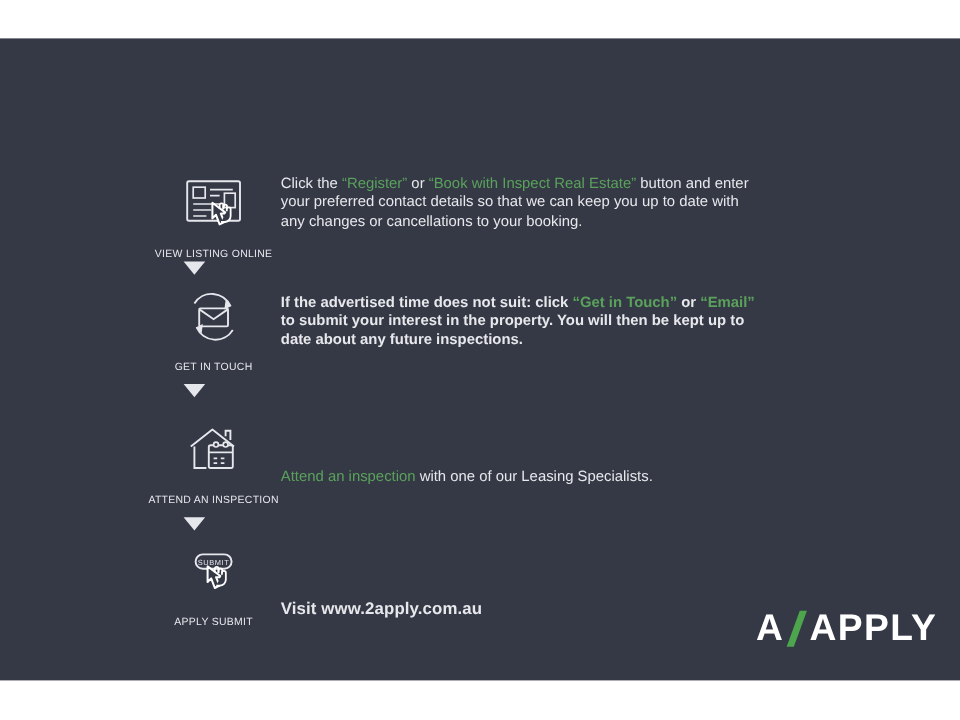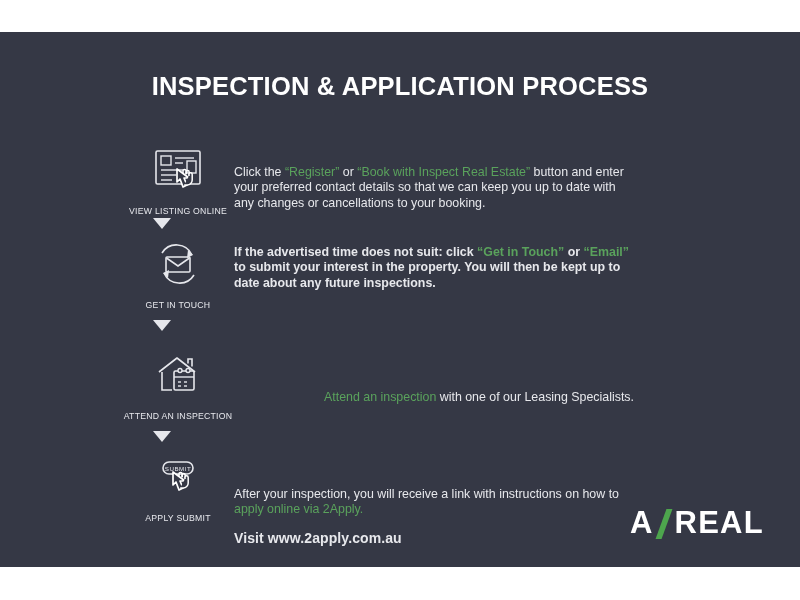--- a/index.html
+++ b/index.html
@@ -122,21 +122,20 @@
     height: 30px;
     background: #4da54d;
     transform: skewX(-20deg);
   }
 </style>
 </head>
 <body>
 
 <div id="slide">
 
-  <div id="title">INSPECTION &amp; APPLICATION PROCESS</div>
 
   <div class="step" style="top:113px;">
     <div class="step-icon-col">
       <div class="icon-wrap">
         <svg width="56" height="48" viewBox="0 0 56 48" fill="none">
           <rect x="6" y="4" width="44" height="33" rx="1.5" stroke="#e6e7ec" stroke-width="1.6"></rect>
           <rect x="11" y="9" width="10" height="9" stroke="#e6e7ec" stroke-width="1.4"></rect>
           <rect x="37" y="14" width="9" height="12" stroke="#e6e7ec" stroke-width="1.4"></rect>
           <line x1="25" y1="11" x2="44" y2="11" stroke="#e6e7ec" stroke-width="1.4"></line>
           <line x1="25" y1="16" x2="33" y2="16" stroke="#e6e7ec" stroke-width="1.4"></line>
@@ -144,21 +143,21 @@
           <line x1="11" y1="28" x2="26" y2="28" stroke="#e6e7ec" stroke-width="1.4"></line>
           <line x1="11" y1="33" x2="22" y2="33" stroke="#e6e7ec" stroke-width="1.4"></line>
           <path d="M27 22 v13 l3 -3 l3 8 l4 -2 l-3 -7 h5 z" fill="#353845" stroke="#ffffff" stroke-width="1.7" stroke-linejoin="round"></path>
           <path d="M33 27 v-3 a1.6 1.6 0 0 1 3.2 0 v3" stroke="#ffffff" stroke-width="1.5" fill="none"></path>
           <path d="M36 27.5 v-2.3 a1.6 1.6 0 0 1 3.2 0 v3.4" stroke="#ffffff" stroke-width="1.5" fill="none"></path>
           <path d="M39 29 v-1.6 a1.6 1.6 0 0 1 3.2 0 v5.6 a5 5 0 0 1 -5 5 h-3" stroke="#ffffff" stroke-width="1.5" fill="#353845"></path>
         </svg>
       </div>
       <div class="step-label">VIEW LISTING ONLINE</div>
     </div>
-    <div class="step-body" style="top:20px;">
+    <div class="step-body" style="top:1px;">
       <span>Click the </span><span class="green">“Register”</span><span> or </span><span class="green">“Book with Inspect Real Estate”</span><span> button and enter your preferred contact details so that we can keep you up to date with any changes or cancellations to your booking.</span>
     </div>
   </div>
 
   <div class="connector" style="top:186px;">
       <i></i>
     </div>
 
   <div class="step" style="top:207px;">
     <div class="step-icon-col">
@@ -195,21 +194,21 @@
           <circle cx="30" cy="18.5" r="2" fill="#353845" stroke="#e6e7ec" stroke-width="1.4"></circle>
           <circle cx="38" cy="18.5" r="2" fill="#353845" stroke="#e6e7ec" stroke-width="1.4"></circle>
           <line x1="28" y1="30" x2="31" y2="30" stroke="#e6e7ec" stroke-width="1.4"></line>
           <line x1="34" y1="30" x2="37" y2="30" stroke="#e6e7ec" stroke-width="1.4"></line>
           <line x1="28" y1="34" x2="31" y2="34" stroke="#e6e7ec" stroke-width="1.4"></line>
           <line x1="34" y1="34" x2="37" y2="34" stroke="#e6e7ec" stroke-width="1.4"></line>
         </svg>
       </div>
       <div class="step-label">ATTEND AN INSPECTION</div>
     </div>
-    <div class="step-body" style="top:40px;text-align:right;">
+    <div class="step-body" style="top:40px;">
       <span class="green">Attend an inspection</span><span> with one of our Leasing Specialists.</span>
     </div>
   </div>
 
   <div class="connector" style="top:399px;">
       <i></i>
     </div>
 
   <div class="step" style="top:420px;">
     <div class="step-icon-col">
@@ -219,26 +218,23 @@
           <text x="28" y="16.6" fill="#e6e7ec" font-size="6.2" font-family="Liberation Sans, sans-serif" text-anchor="middle" letter-spacing="0.5">SUBMIT</text>
           <path d="M23 18 v13 l3 -3 l3 8 l4 -2 l-3 -7 h5 z" fill="#353845" stroke="#ffffff" stroke-width="1.7" stroke-linejoin="round"></path>
           <path d="M29 23 v-3 a1.6 1.6 0 0 1 3.2 0 v3" stroke="#ffffff" stroke-width="1.5" fill="none"></path>
           <path d="M32 23.5 v-2.3 a1.6 1.6 0 0 1 3.2 0 v3.4" stroke="#ffffff" stroke-width="1.5" fill="none"></path>
           <path d="M35 25 v-1.6 a1.6 1.6 0 0 1 3.2 0 v5.6 a5 5 0 0 1 -5 5 h-3" stroke="#ffffff" stroke-width="1.5" fill="#353845"></path>
         </svg>
       </div>
       <div class="step-label">APPLY SUBMIT</div>
     </div>
     <div class="step-body" style="top:35px;">
-      <div>
-        <span>After your inspection, you will receive a link with instructions on how to </span><span class="green">apply online via 2Apply.</span>
-      </div>
       <div class="visit-line">Visit www.2apply.com.au</div>
     </div>
   </div>
 
   <div id="logo">
     <span>A</span>
     <span class="slash"></span>
-    <span>REAL</span>
+    <span>APPLY</span>
   </div>
 
 </div>
 
 </body></html>

